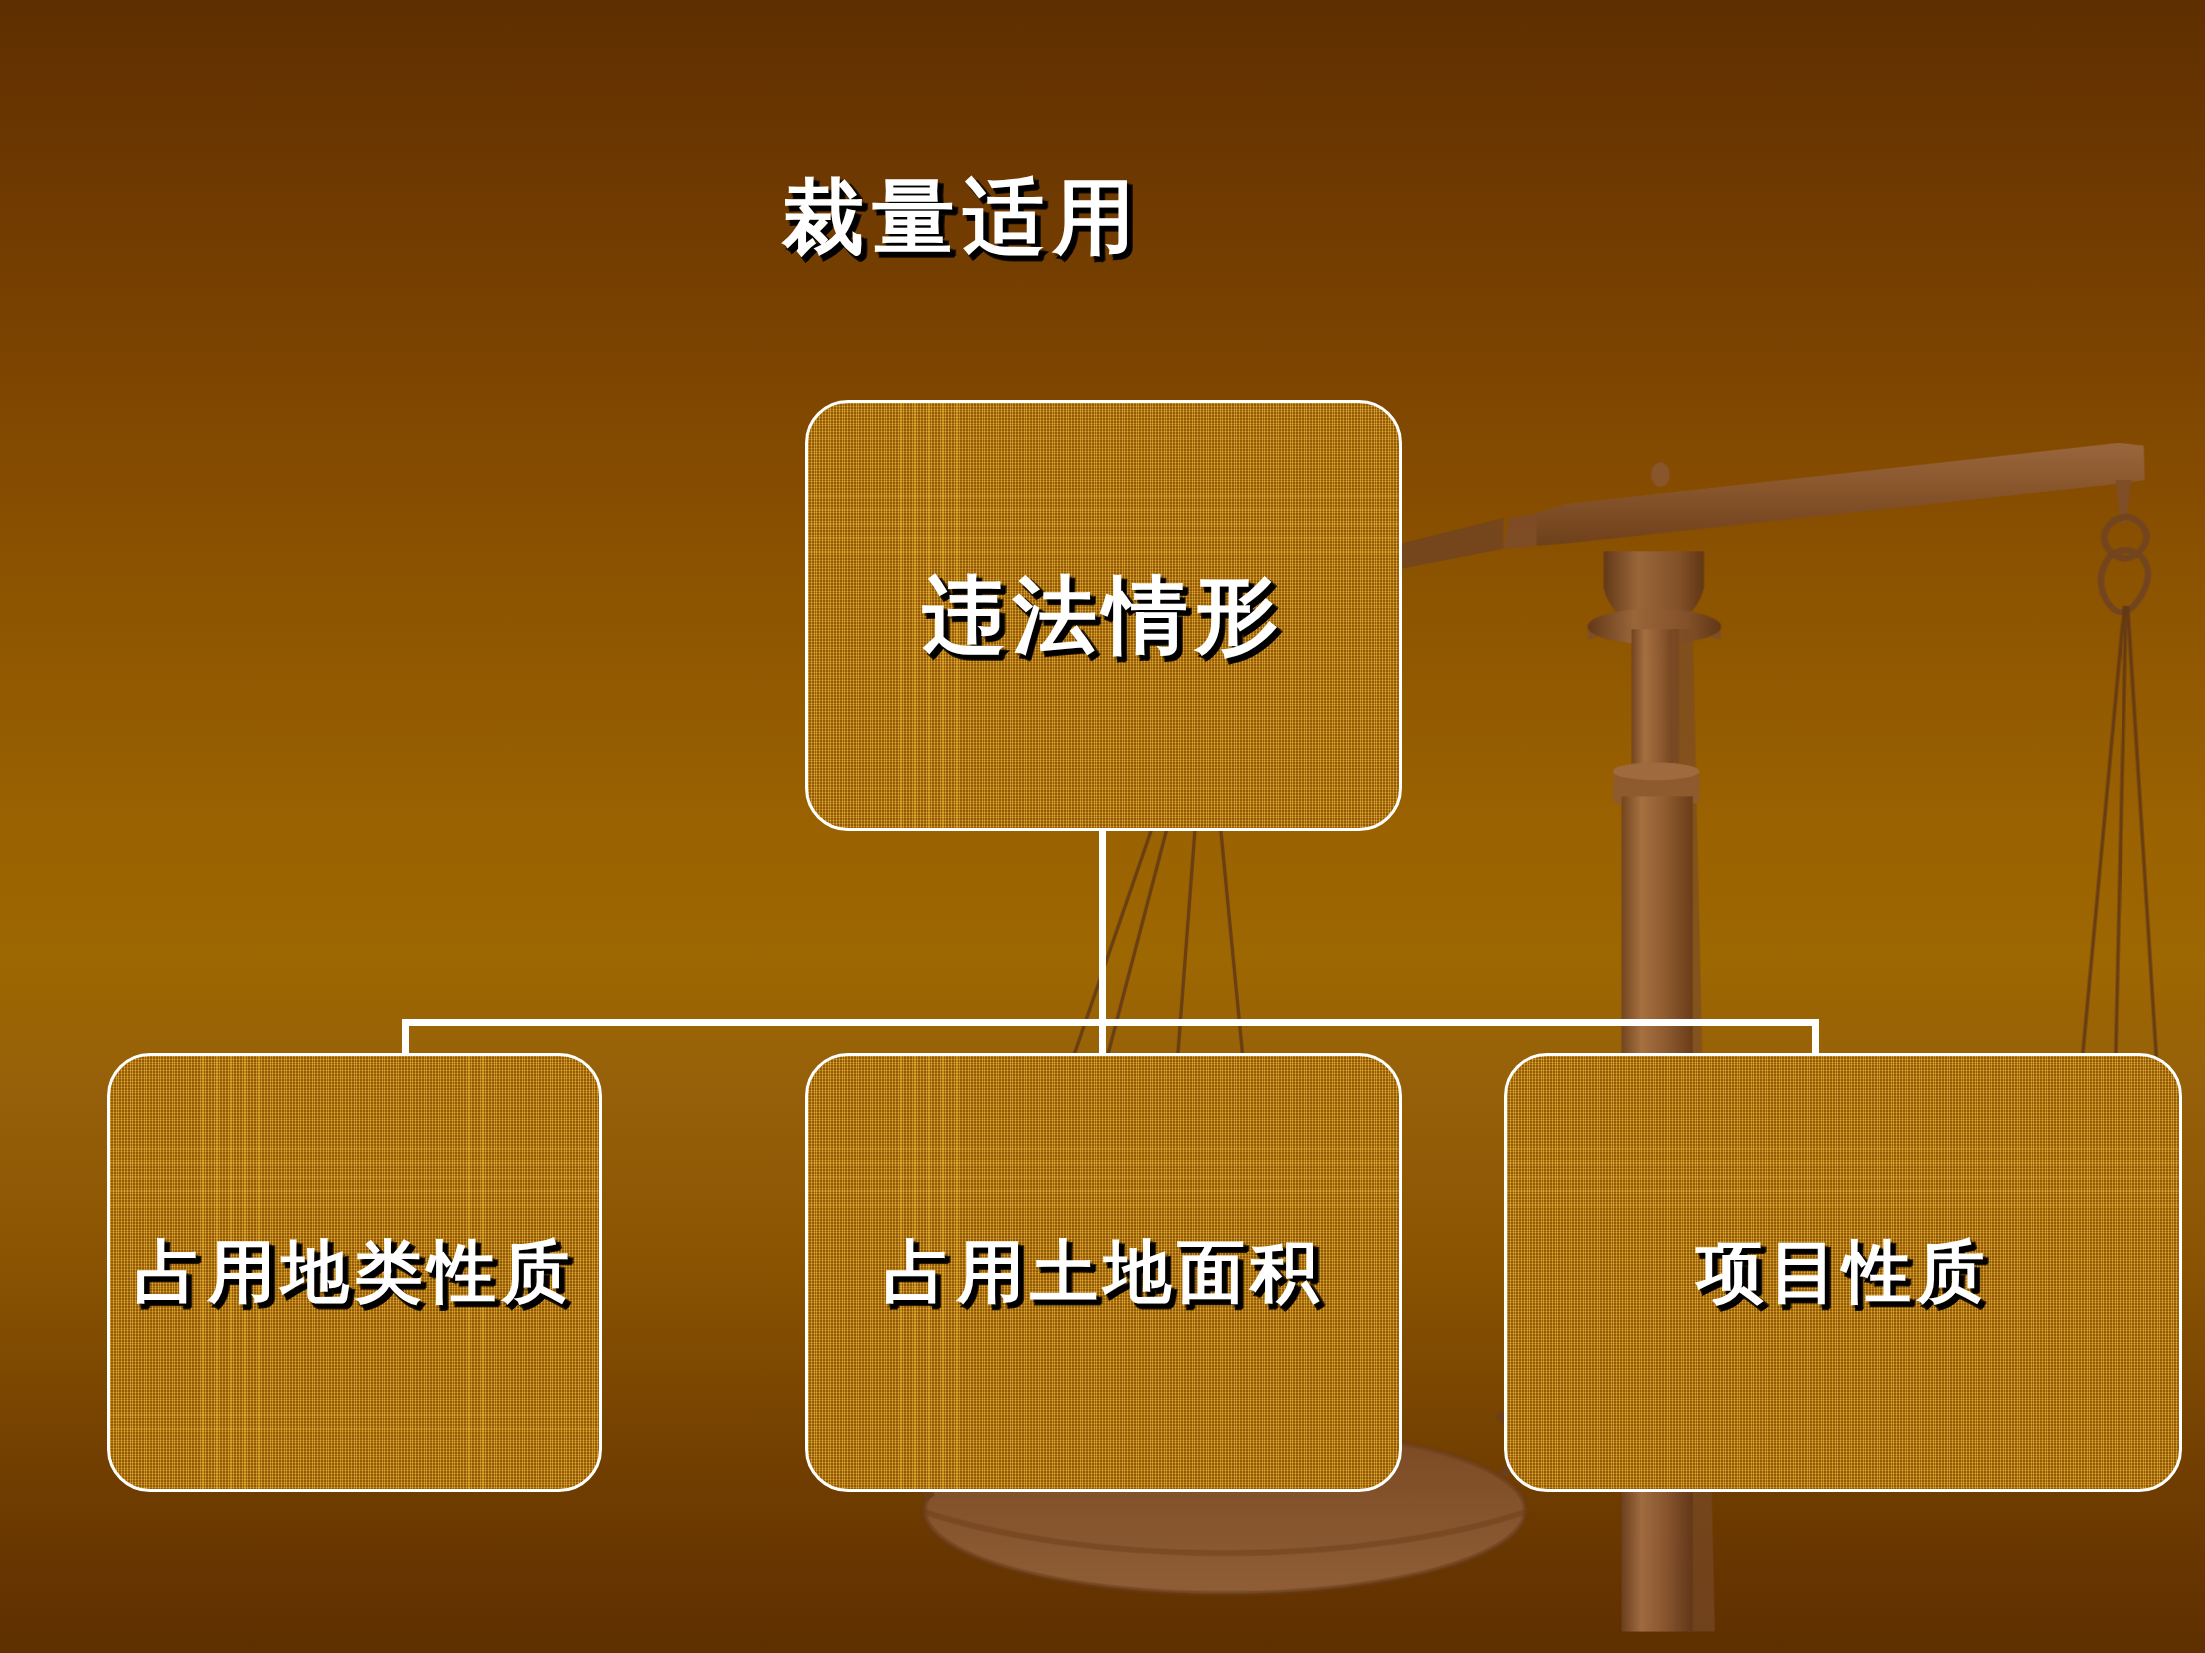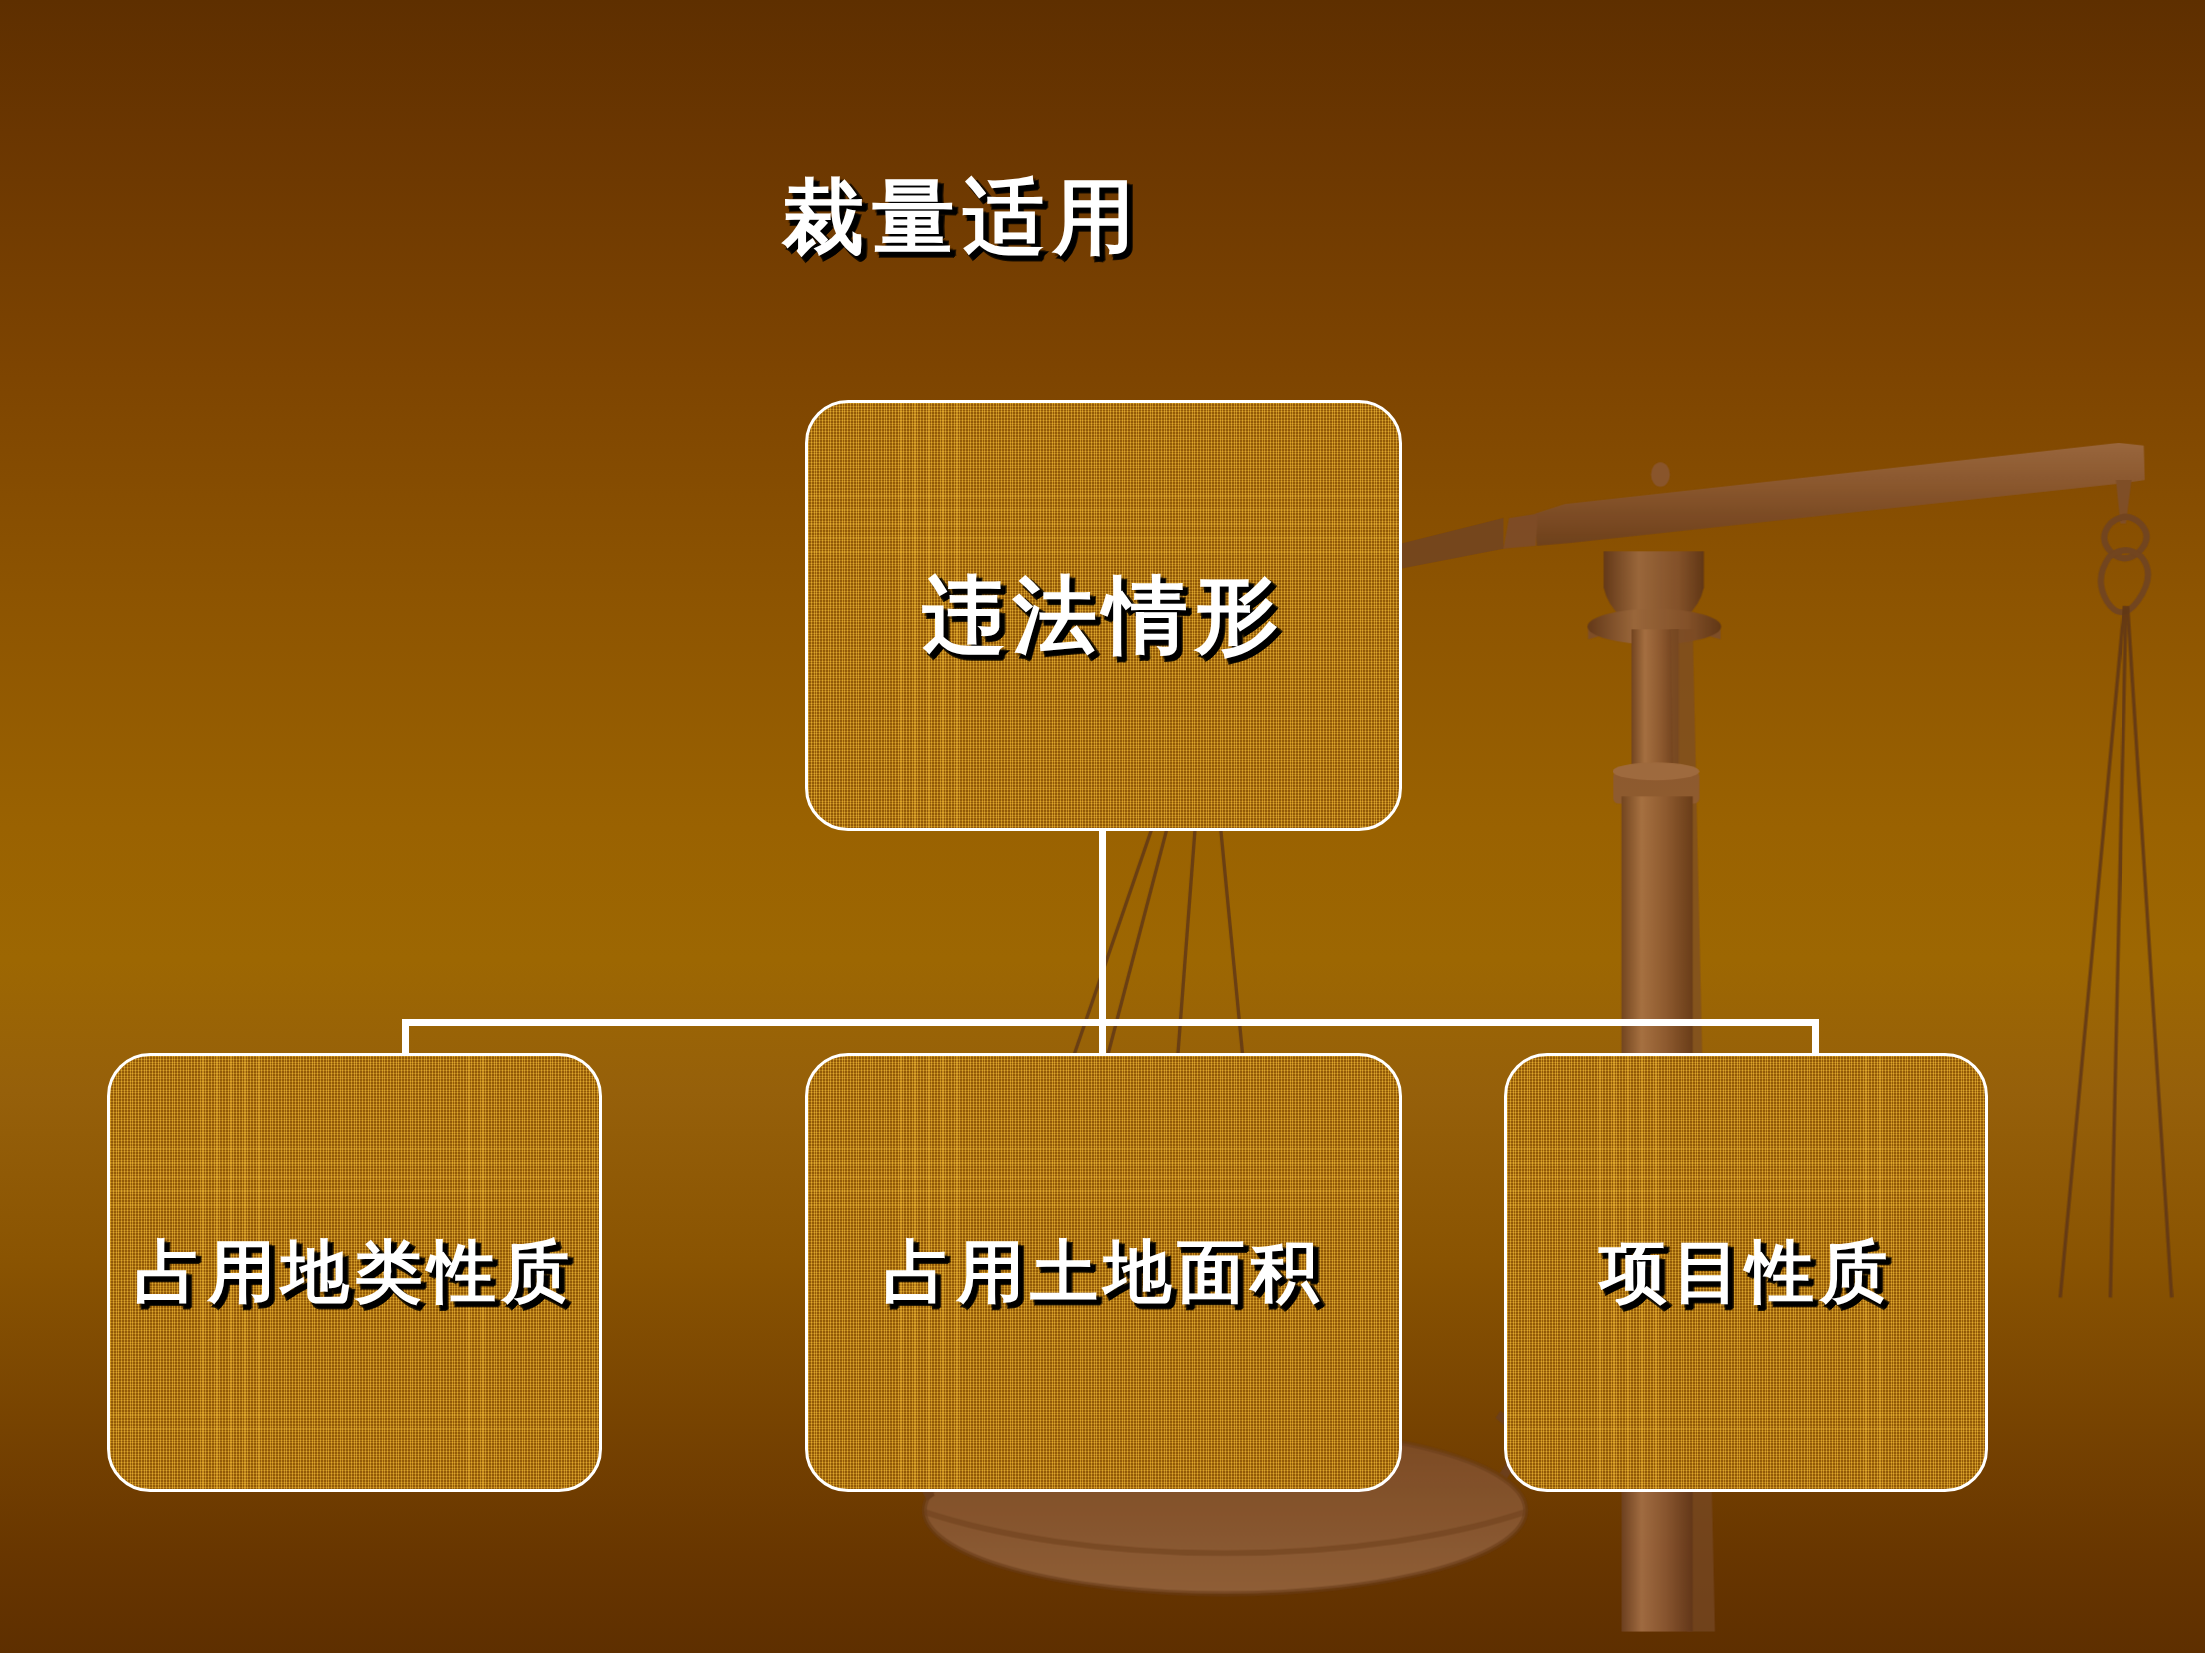--- a/index.html
+++ b/index.html
@@ -134,21 +134,21 @@
   }
   #node-b {
     left: 805px;
     top: 1053px;
     width: 597px;
     height: 439px;
   }
   #node-c {
     left: 1504px;
     top: 1053px;
-    width: 484px;
+    width: 678px;
     height: 439px;
   }
   #node-a .node-label,
   #node-b .node-label,
   #node-c .node-label { font-size: 68px; }
 
   
   #slide-title {
     position: absolute;
     left: 0;

